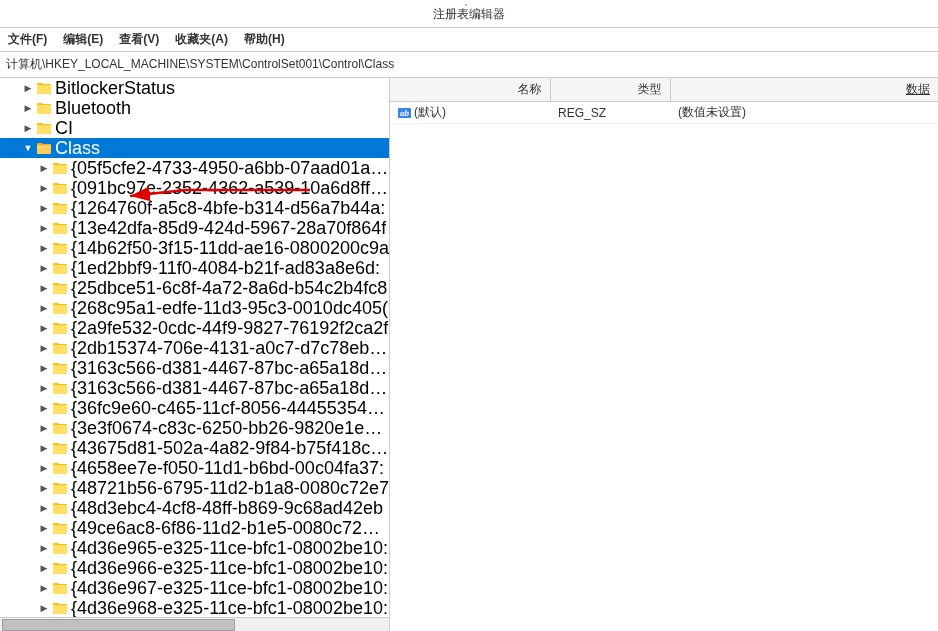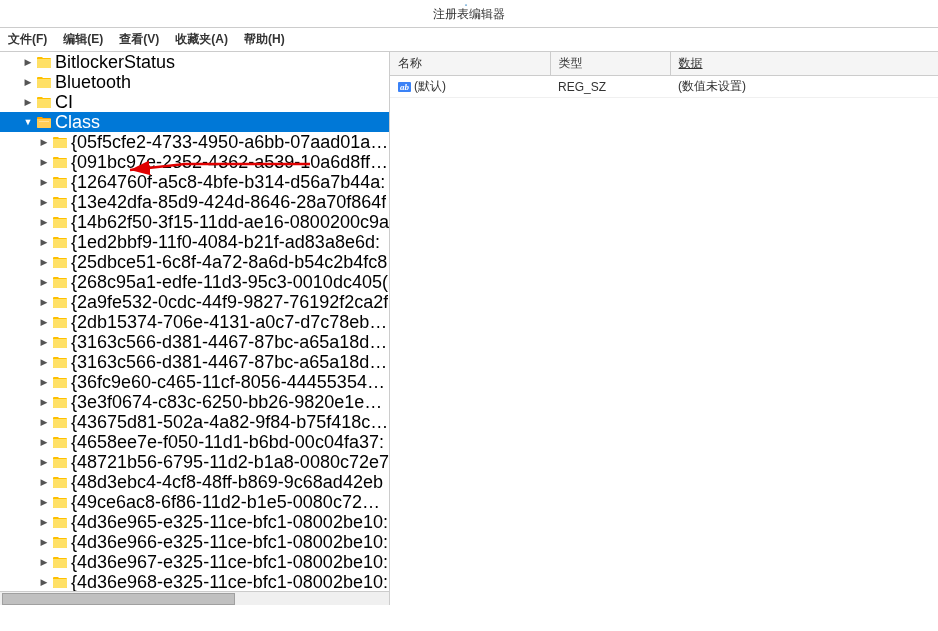--- a/index.html
+++ b/index.html
@@ -161,21 +161,21 @@
     .right-table {
       width: 100%;
       border-collapse: collapse;
       table-layout: fixed;
     }
     .right-table thead tr {
       background: #f5f5f5;
       border-bottom: 1px solid #ccc;
     }
     .right-table th {
-      text-align: left;
+      text-align: right;
       padding: 3px 8px;
       font-size: 12px;
       font-weight: normal;
       color: #333;
       border-right: 1px solid #ccc;
       height: 22px;
     }
     .right-table td {
       padding: 2px 8px;
       font-size: 12px;
@@ -224,20 +224,23 @@
   </div>
 
   <div class="menu-bar">
     <span class="menu-item">文件(F)</span>
     <span class="menu-item">编辑(E)</span>
     <span class="menu-item">查看(V)</span>
     <span class="menu-item">收藏夹(A)</span>
     <span class="menu-item">帮助(H)</span>
   </div>
 
+  <div class="address-bar">
+    <span class="address-bar-label">计算机\HKEY_LOCAL_MACHINE\SYSTEM\ControlSet001\Control\Class</span>
+  </div>
 
   <div class="main-area container-with-arrow">
 
     <div class="tree-panel">
       <div class="tree-scroll">
 
         <div class="tree-item indent-1">
           <span class="tree-expand">▶</span>
           <span class="folder-icon">
             <svg class="folder-svg" viewBox="0 0 14 12" fill="none">
@@ -314,21 +317,21 @@
           <span class="tree-label">{1264760f-a5c8-4bfe-b314-d56a7b44a:</span>
         </div>
         <div class="tree-item indent-2">
           <span class="tree-expand">▶</span>
           <span class="folder-icon">
             <svg class="folder-svg" viewBox="0 0 14 12" fill="none">
               <path d="M0 2 Q0 1 1 1 L5 1 L6 2 L13 2 Q14 2 14 3 L14 11 Q14 12 13 12 L1 12 Q0 12 0 11 Z" fill="#ffc000"></path>
               <path d="M0 3 L14 3 L14 11 Q14 12 13 12 L1 12 Q0 12 0 11 Z" fill="#ffe066"></path>
             </svg>
           </span>
-          <span class="tree-label">{13e42dfa-85d9-424d-8646-28a70f864f</span>
+          <span class="tree-label">{13e42dfa-85d9-424d-5967-28a70f864f</span>
         </div>
         <div class="tree-item indent-2">
           <span class="tree-expand">▶</span>
           <span class="folder-icon">
             <svg class="folder-svg" viewBox="0 0 14 12" fill="none">
               <path d="M0 2 Q0 1 1 1 L5 1 L6 2 L13 2 Q14 2 14 3 L14 11 Q14 12 13 12 L1 12 Q0 12 0 11 Z" fill="#ffc000"></path>
               <path d="M0 3 L14 3 L14 11 Q14 12 13 12 L1 12 Q0 12 0 11 Z" fill="#ffe066"></path>
             </svg>
           </span>
           <span class="tree-label">{14b62f50-3f15-11dd-ae16-0800200c9a</span>

